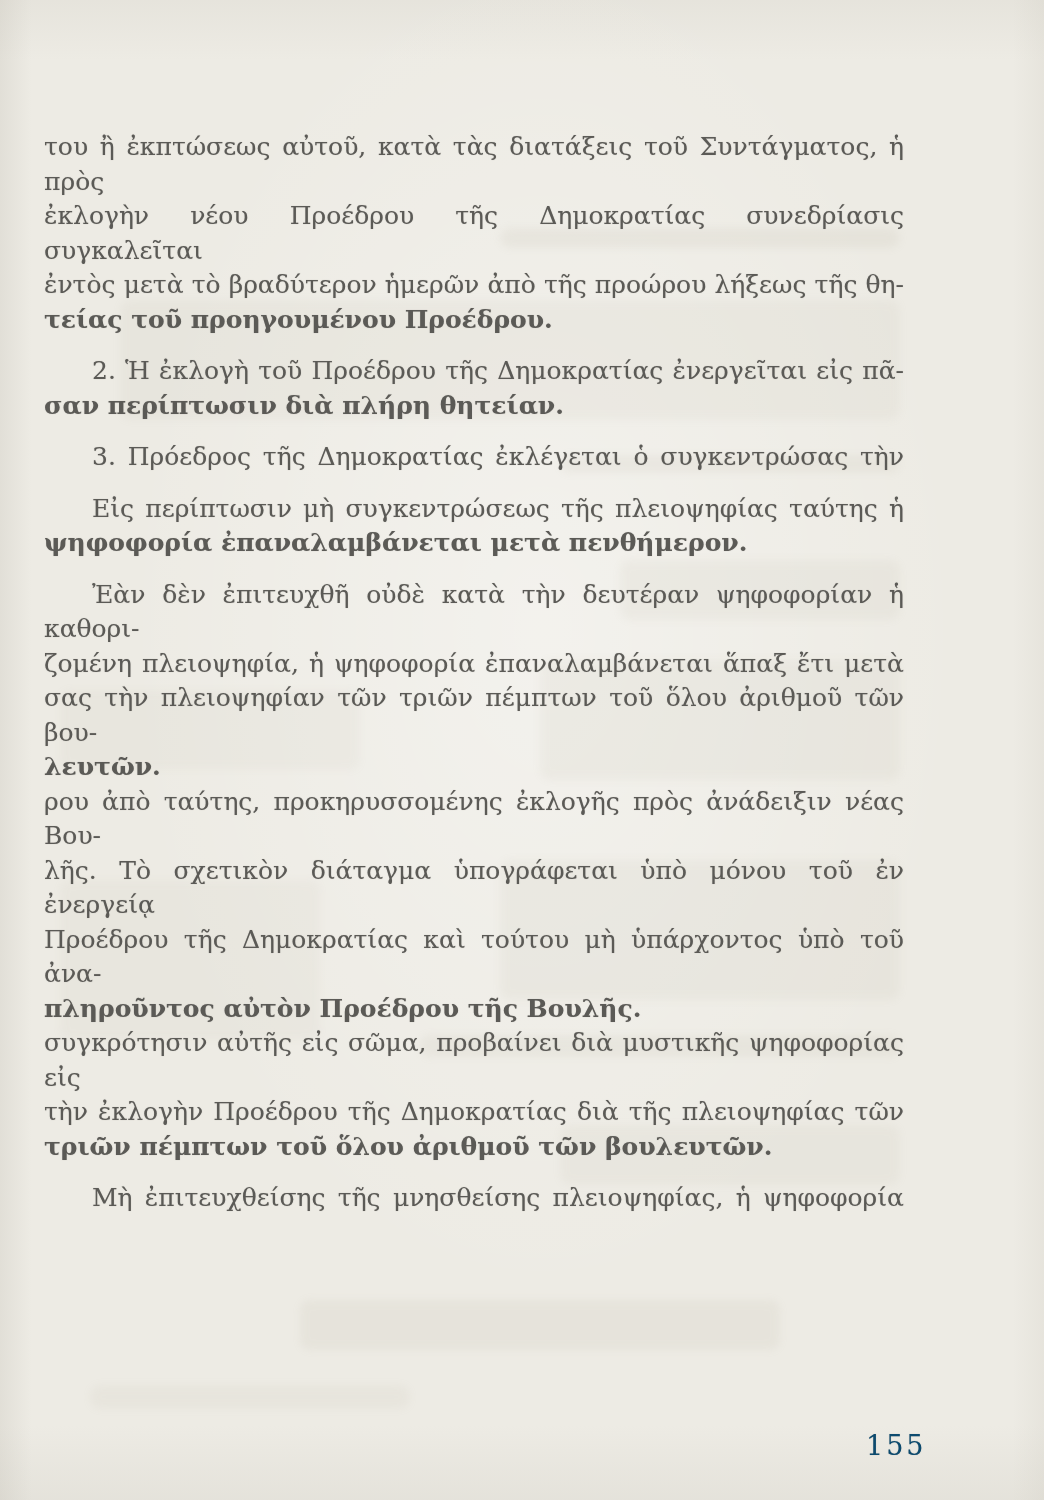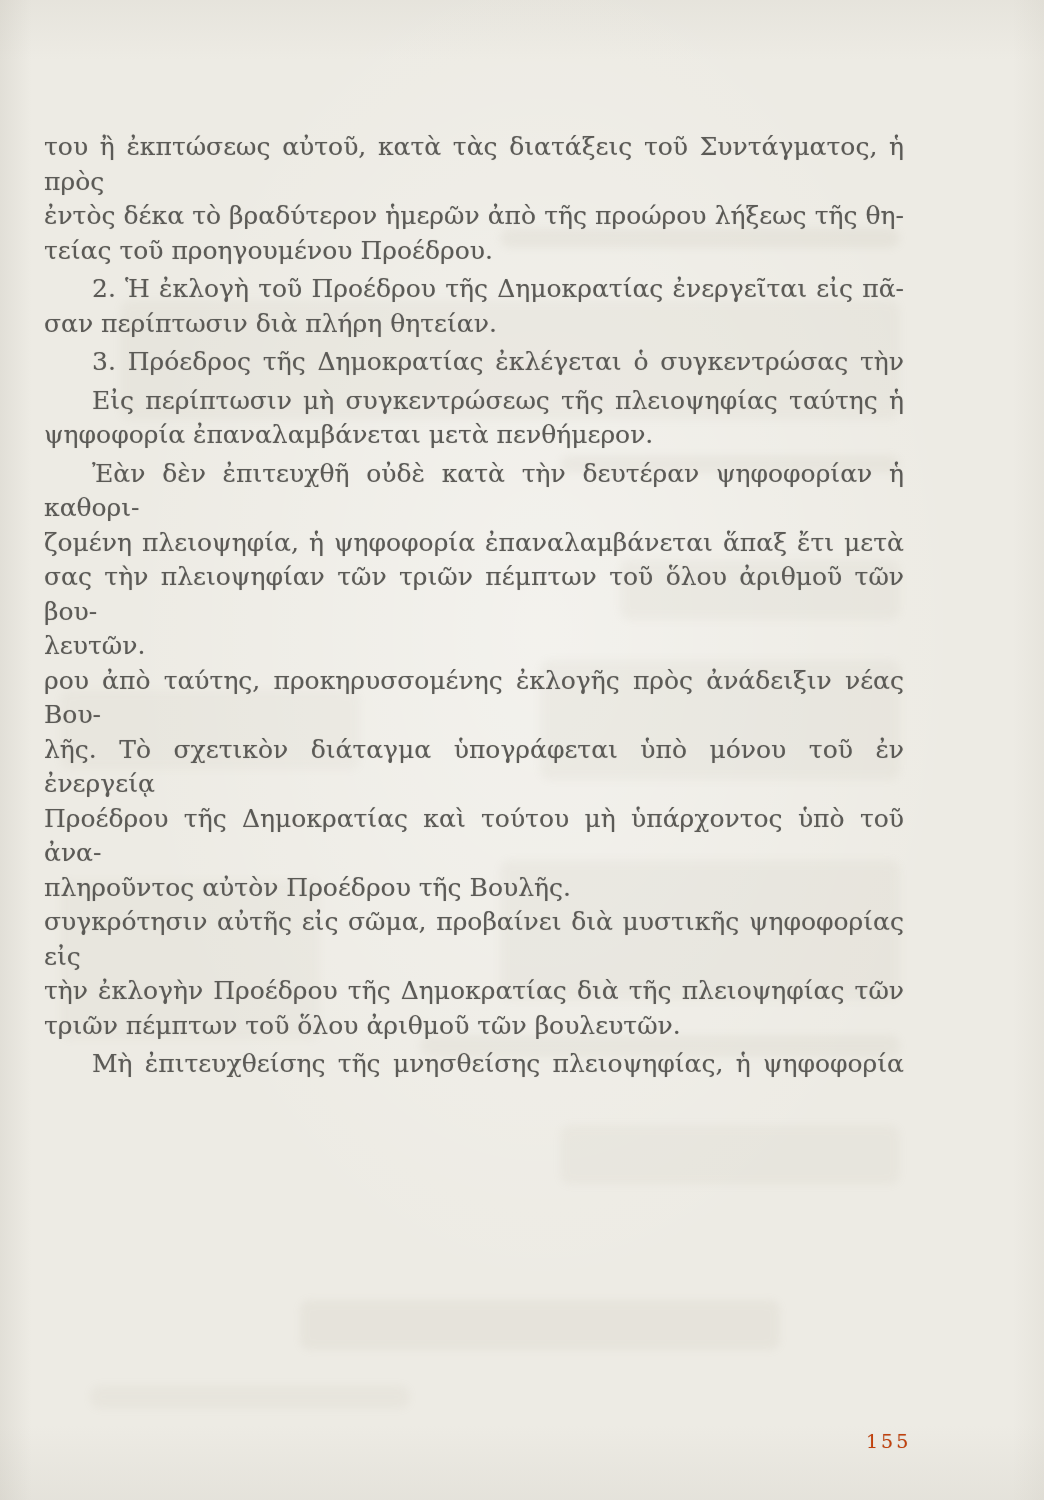--- a/index.html
+++ b/index.html
@@ -43,33 +43,34 @@
   .line {
     white-space: normal;
   }
   .line.justify {
     text-align: justify;
     text-align-last: justify;
   }
   .line.left {
     text-align: left;
     text-align-last: left;
+    font-weight: bold;
   }
   .line.indent {
     text-indent: 48px;
   }
   .line.para-start {
-    margin-top: 4px;
+    margin-top: 17px;
   }
   .page-number {
     position: absolute;
     left: 866px;
     top: 1430px;
-    color: #c2410c;
-    font-size: 19px;
+    color: #0c4a6e;
+    font-size: 27px;
     letter-spacing: 3px;
     text-shadow: 0 0 1px rgba(115,114,110,0.4);
   }
 </style>
 </head>
 <body>
 
 <div class="paper"></div>
 
 <div class="ghost" style="left:500px; top:228px; width:400px; height:20px; opacity:0.10;"></div>
@@ -80,21 +81,22 @@
 <div class="ghost" style="left:60px; top:690px; width:300px; height:80px; opacity:0.06;"></div>
 <div class="ghost" style="left:500px; top:860px; width:400px; height:140px; opacity:0.08;"></div>
 <div class="ghost" style="left:60px; top:880px; width:260px; height:160px; opacity:0.06;"></div>
 <div class="ghost" style="left:420px; top:1035px; width:480px; height:22px; opacity:0.09;"></div>
 <div class="ghost" style="left:560px; top:1125px; width:340px; height:60px; opacity:0.07;"></div>
 <div class="ghost" style="left:300px; top:1300px; width:480px; height:50px; opacity:0.09;"></div>
 <div class="ghost" style="left:90px; top:1385px; width:320px; height:24px; opacity:0.07;"></div>
 
 <div class="text-block" id="text-block">
     <div class="line justify">του ἢ ἐκπτώσεως αὐτοῦ, κατὰ τὰς διατάξεις τοῦ Συντάγματος, ἡ πρὸς</div>
-    <div class="line justify">ἐντὸς δέκα τὸ βραδύτερον ἡμερῶν ἀπὸ τῆς προώρου λήξεως τῆς θη-</div>
+    <div class="line justify">ἐκλογὴν νέου Προέδρου τῆς Δημοκρατίας συνεδρίασις συγκαλεῖται</div>
+    <div class="line justify">ἐντὸς μετὰ τὸ βραδύτερον ἡμερῶν ἀπὸ τῆς προώρου λήξεως τῆς θη-</div>
     <div class="line left">τείας τοῦ προηγουμένου Προέδρου.</div>
     <div class="line justify indent para-start">2. Ἡ ἐκλογὴ τοῦ Προέδρου τῆς Δημοκρατίας ἐνεργεῖται εἰς πᾶ-</div>
     <div class="line left">σαν περίπτωσιν διὰ πλήρη θητείαν.</div>
     <div class="line justify indent para-start">3. Πρόεδρος τῆς Δημοκρατίας ἐκλέγεται ὁ συγκεντρώσας τὴν</div>
     <div class="line justify indent para-start">Εἰς περίπτωσιν μὴ συγκεντρώσεως τῆς πλειοψηφίας ταύτης ἡ</div>
     <div class="line left">ψηφοφορία ἐπαναλαμβάνεται μετὰ πενθήμερον.</div>
     <div class="line justify indent para-start">Ἐὰν δὲν ἐπιτευχθῆ οὐδὲ κατὰ τὴν δευτέραν ψηφοφορίαν ἡ καθορι-</div>
     <div class="line justify">ζομένη πλειοψηφία, ἡ ψηφοφορία ἐπαναλαμβάνεται ἅπαξ ἔτι μετὰ</div>
     <div class="line justify">σας τὴν πλειοψηφίαν τῶν τριῶν πέμπτων τοῦ ὅλου ἀριθμοῦ τῶν βου-</div>
     <div class="line left">λευτῶν.</div>

